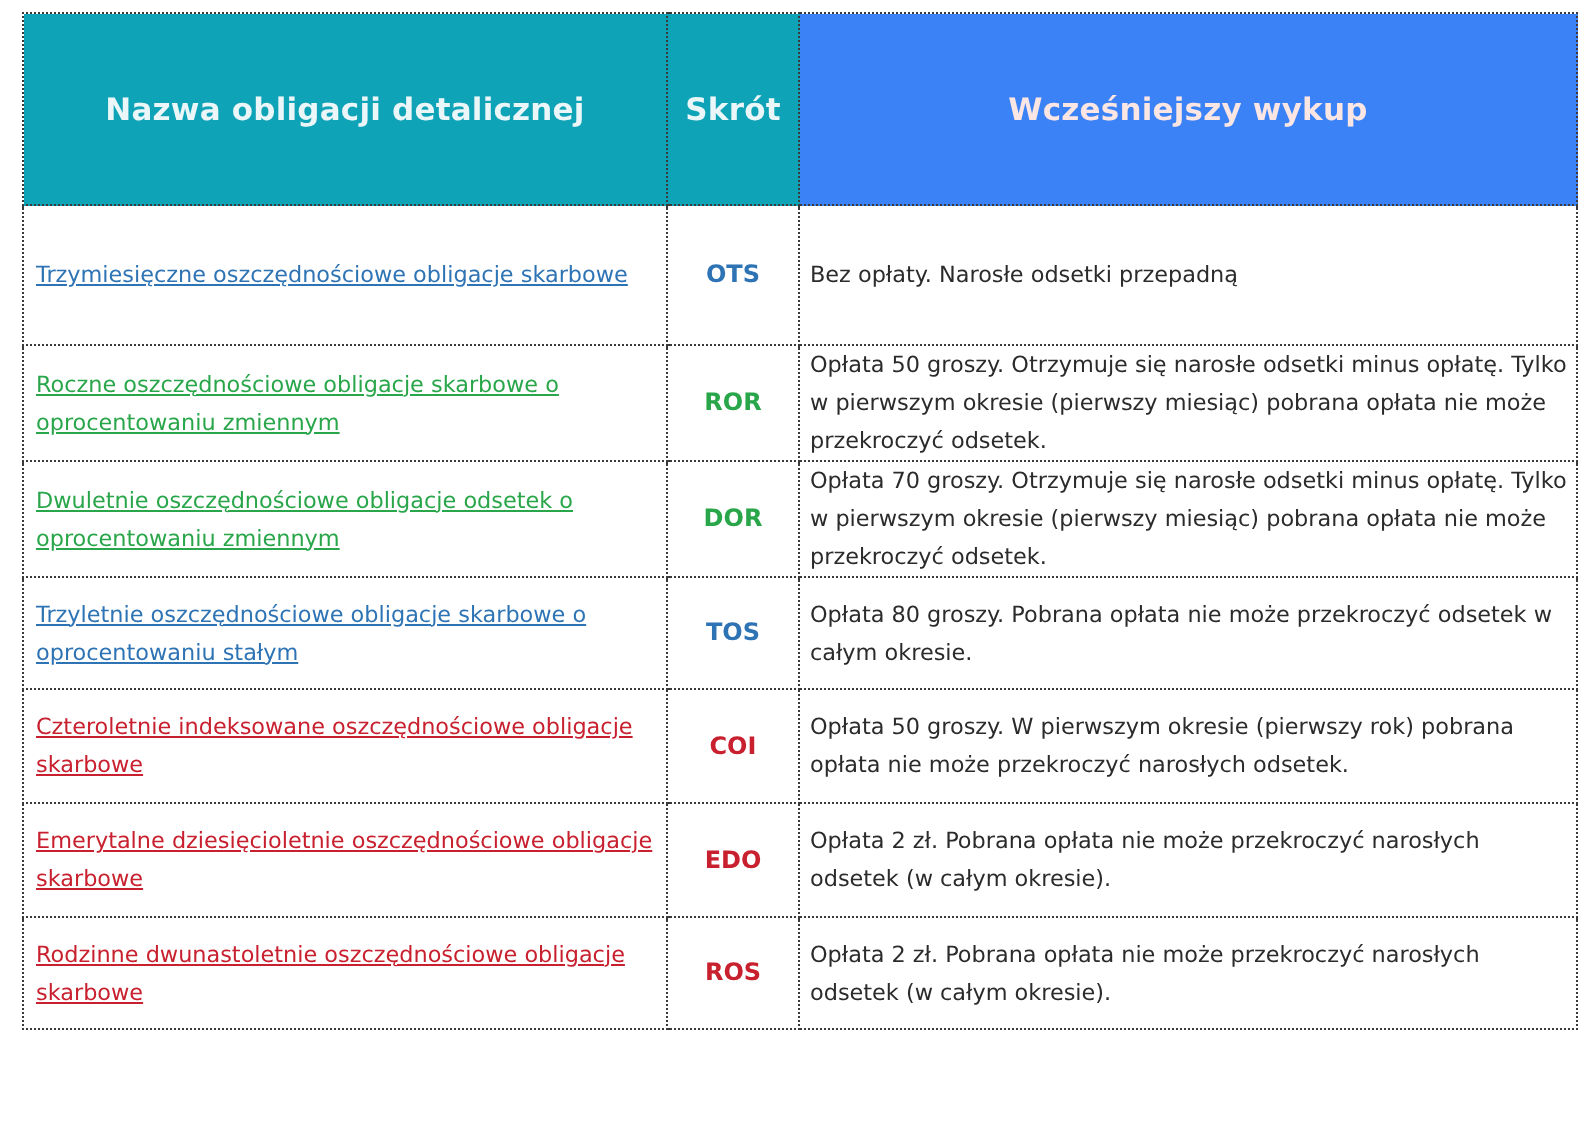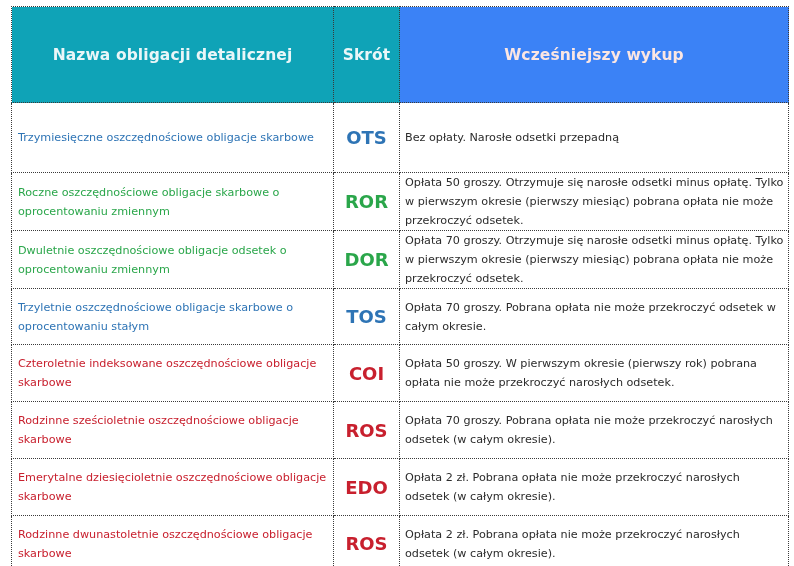--- a/index.html
+++ b/index.html
@@ -9,22 +9,22 @@
       border-collapse: collapse; table-layout: fixed;
     }
     .tbl th, .tbl td { border: 1px dotted #3a3a3a; padding: 0; }
     .tbl th {
       height: 95px; color: #eaf6f8; font-weight: bold; font-size: 15.5px; text-align: center;
       letter-spacing: 0.1px;
     }
     .tbl th.teal { background: #0fa3b7; }
     .tbl th.coral { background: #3b82f6; color: #fbe6e3; }
     .tbl td { font-size: 11.2px; line-height: 19px; vertical-align: middle; }
-    .tbl td.name { padding: 0 6px 0 6px; }
-    .tbl td.abbr { text-align: center; font-weight: bold; font-size: 18px; }
+    .tbl td.name { padding: 0 6px 0 6px; text-decoration: underline; }
+    .tbl td.abbr { text-align: center; font-weight: bold; font-size: 12px; }
     .tbl td.desc { padding: 0 4px 0 5px; color: #2b2b2b; }
     .c-blue { color: #2e74b5; }
     .c-green { color: #2aa64a; }
     .c-red { color: #c8202e; }
   </style>
 </head>
 <body>
 
 <table class="tbl">
   <colgroup>
@@ -51,31 +51,26 @@
       <td class="desc">Opłata 50 groszy. Otrzymuje się narosłe odsetki minus opłatę. Tylko w pierwszym okresie (pierwszy miesiąc) pobrana opłata nie może przekroczyć odsetek.</td>
     </tr>
     <tr style="height:56px">
       <td class="name c-green">Dwuletnie oszczędnościowe obligacje odsetek o oprocentowaniu zmiennym</td>
       <td class="abbr c-green">DOR</td>
       <td class="desc">Opłata 70 groszy. Otrzymuje się narosłe odsetki minus opłatę. Tylko w pierwszym okresie (pierwszy miesiąc) pobrana opłata nie może przekroczyć odsetek.</td>
     </tr>
     <tr style="height:56px">
       <td class="name c-blue">Trzyletnie oszczędnościowe obligacje skarbowe o oprocentowaniu stałym</td>
       <td class="abbr c-blue">TOS</td>
-      <td class="desc">Opłata 70 groszy. Pobrana opłata nie może przekroczyć odsetek w całym okresie.</td>
+      <td class="desc">Opłata 80 groszy. Pobrana opłata nie może przekroczyć odsetek w całym okresie.</td>
     </tr>
     <tr style="height:57px">
       <td class="name c-red">Czteroletnie indeksowane oszczędnościowe obligacje skarbowe</td>
       <td class="abbr c-red">COI</td>
       <td class="desc">Opłata 50 groszy. W pierwszym okresie (pierwszy rok) pobrana opłata nie może przekroczyć narosłych odsetek.</td>
-    </tr>
-    <tr style="height:57px">
-      <td class="name c-red">Rodzinne sześcioletnie oszczędnościowe obligacje skarbowe</td>
-      <td class="abbr c-red">ROS</td>
-      <td class="desc">Opłata 70 groszy. Pobrana opłata nie może przekroczyć narosłych odsetek (w całym okresie).</td>
     </tr>
     <tr style="height:57px">
       <td class="name c-red">Emerytalne dziesięcioletnie oszczędnościowe obligacje skarbowe</td>
       <td class="abbr c-red">EDO</td>
       <td class="desc">Opłata 2 zł. Pobrana opłata nie może przekroczyć narosłych odsetek (w całym okresie).</td>
     </tr>
     <tr style="height:56px">
       <td class="name c-red">Rodzinne dwunastoletnie oszczędnościowe obligacje skarbowe</td>
       <td class="abbr c-red">ROS</td>
       <td class="desc">Opłata 2 zł. Pobrana opłata nie może przekroczyć narosłych odsetek (w całym okresie).</td>

